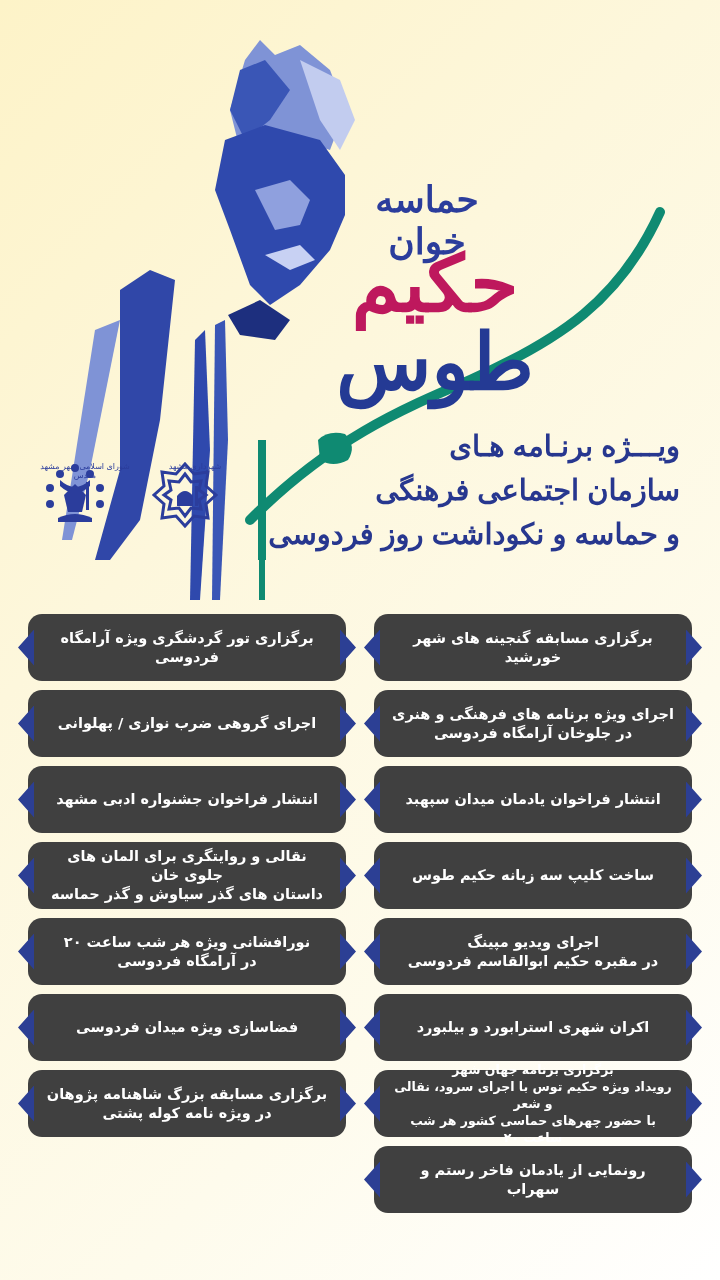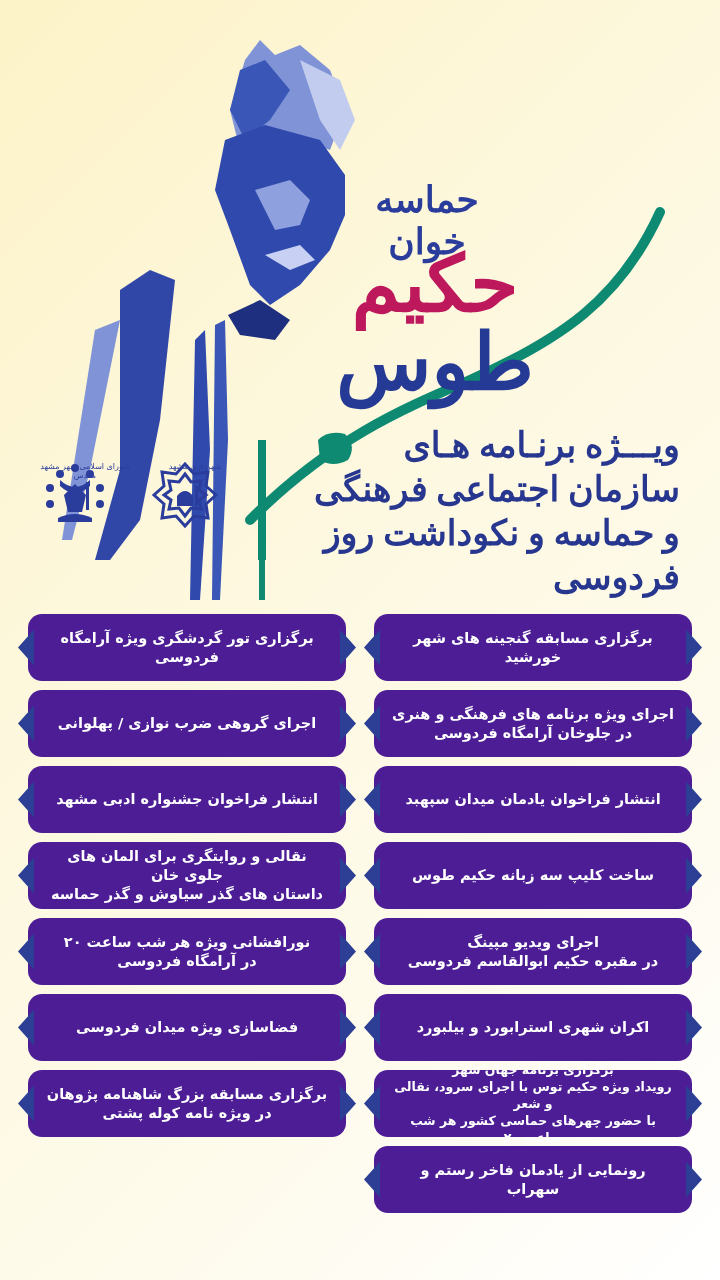--- a/index.html
+++ b/index.html
@@ -17,33 +17,33 @@
   }
   .calli-big {
     position:absolute; left:285px; top:245px; width:300px; text-align:center;
     color:#243a94; font-family:"DejaVu Serif", serif; font-size:78px; font-weight:bold;
     direction:rtl; line-height:1;
   }
   .calli-big .g { color:#be185d; }
   .headline {
     position:absolute; right:40px; top:424px; width:460px;
     direction:rtl; text-align:right;
-    color:#27378f; font-family:Liberation Serif, serif; font-weight:bold;
-    font-size:35px; line-height:44px; letter-spacing:-0.5px;
+    color:#27378f; font-family:Liberation Sans, sans-serif; font-weight:bold;
+    font-size:29px; line-height:44px; letter-spacing:-0.5px;
   }
   .logos { position:absolute; left:40px; top:460px; width:210px; height:110px; }
   .logo { position:absolute; top:0; width:90px; text-align:center; }
   .logo .cap { font-family:"DejaVu Serif", serif; font-size:8px; color:#2b3d9c; direction:rtl; margin-top:2px; }
   .grid {
     position:absolute; left:28px; top:614px; width:664px;
     display:grid; grid-template-columns: 1fr 1fr; column-gap:28px; row-gap:9px;
     direction:rtl;
   }
   .card {
-    position:relative; height:67px; background:#4c1d95; border-radius:14px;
+    position:relative; height:67px; background:#404040; border-radius:14px;
     display:flex; align-items:center; justify-content:center;
     color:#fff; font-weight:bold; font-size:14.5px; line-height:19px;
     text-align:center; direction:rtl; padding:0 18px; box-sizing:border-box;
     cursor:default;
   }
   .card.tall3 { font-size:12.5px; line-height:17px; }
   .card::before, .card::after {
     content:""; position:absolute; top:50%; width:16px; height:36px;
     margin-top:-18px; background:#2c3f94;
   }

